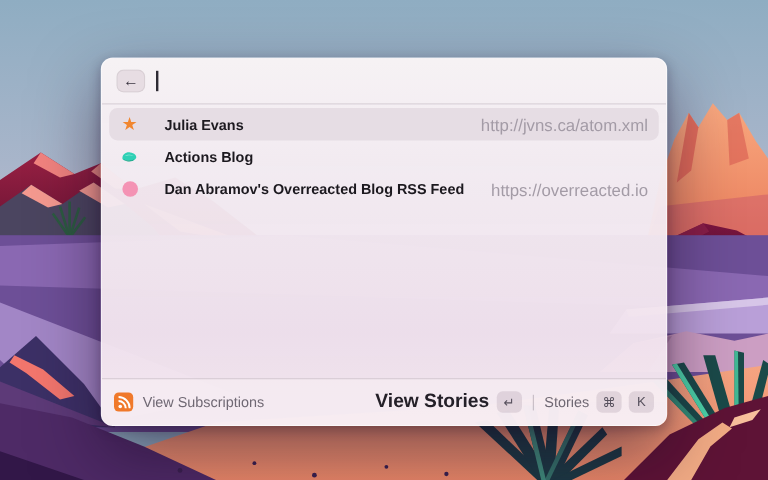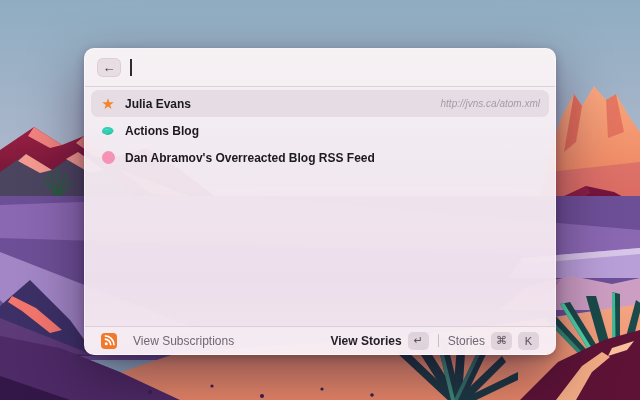--- a/index.html
+++ b/index.html
@@ -32,32 +32,32 @@
   .row { height:27px; border-radius:7px; display:flex; align-items:center; padding:0 9px; gap:9px; }
   .row.selected { background:#e6dde4; }
   .row-icon { width:16px; flex:none; display:flex; align-items:center; justify-content:center; }
   .star-glyph { color:#f1862f; font-size:15px; line-height:1; }
   .pink-dot { width:13px; height:13px; border-radius:50%; background:#f493b4; }
   .lib-fav { width:13px; height:13px; border-radius:3px; background:#26222a; position:relative; overflow:hidden; }
   .lib-fav::after { content:""; position:absolute; left:2px; top:2px; width:9px; height:6px;
      background:#f3f1ee; transform:skewX(-18deg); border-radius:1px; }
   .lib-fav::before { content:""; position:absolute; right:2px; bottom:2px; width:5px; height:4px;
      background:#c9463c; border-radius:1px; z-index:1; }
-  .row-title { font-size:12px; font-weight:700; color:#1c191f; white-space:nowrap; }
-  .row-url { margin-left:auto; font-size:10px; color:#a39ba6; white-space:nowrap;font-style:italic; }
+  .row-title { font-size:12px; font-weight:700; color:#1c191f; white-space:nowrap;margin-left:12px; }
+  .row-url { margin-left:auto; font-size:14px; color:#a39ba6; white-space:nowrap; }
 
   .spacer { flex:1; }
 
-  .footer { height:28px; flex:none; display:flex; align-items:center; padding:0 16px; gap:16px;
+  .footer { height:39px; flex:none; display:flex; align-items:center; padding:0 10px; gap:8px;
     border-top:1px solid rgba(90,70,90,.16); background:rgba(247,241,244,.55); }
   .rss-badge { width:16px; height:16px; border-radius:4px; background:#f0792b; flex:none;
     display:flex; align-items:center; justify-content:center; }
   .footer-label { font-size:12px; color:#6f6873; }
   .footer-right { margin-left:auto; display:flex; align-items:center; gap:6px; }
-  .primary-label { font-size:12px; font-weight:700; color:#242028; }
+  .primary-label { font-size:16px; font-weight:700; color:#242028; }
   .key { height:18px; min-width:21px; padding:0 4px; border-radius:5px;
     background:rgba(125,105,125,.18); color:#57515d; font-size:11px;
     display:flex; align-items:center; justify-content:center; }
   .vsep { width:1px; height:13px; background:rgba(90,80,95,.28); margin:0 3px; }
 </style>
 </head>
 <body>
 
 <svg class="wallpaper" viewBox="0 0 640 400" preserveAspectRatio="none">
   <defs>
@@ -192,20 +192,21 @@
           <path d="M3,6.2 C4.5,4.8 8,4.6 10.5,5.8 C8.5,5 5,5.2 3,6.2 Z" fill="#a9f0df"></path>
         </svg>
       </span>
       <span class="row-title">Actions Blog</span>
     </div>
     <div class="row">
       <span class="row-icon">
           <span class="pink-dot"></span>
         </span>
       <span class="row-title">Dan Abramov's Overreacted Blog RSS Feed</span>
+      <span class="row-url">https://overreacted.io</span>
     </div>
   </div>
 
   <div class="spacer"></div>
 
   <div class="footer">
     <span class="rss-badge">
       <svg width="11" height="11" viewBox="0 0 11 11">
         <circle cx="2.2" cy="8.8" r="1.5" fill="#fff"></circle>
         <path d="M0.8,4.2 A6,6 0 0 1 6.8,10.2" stroke="#fff" stroke-width="1.7" fill="none"></path>

